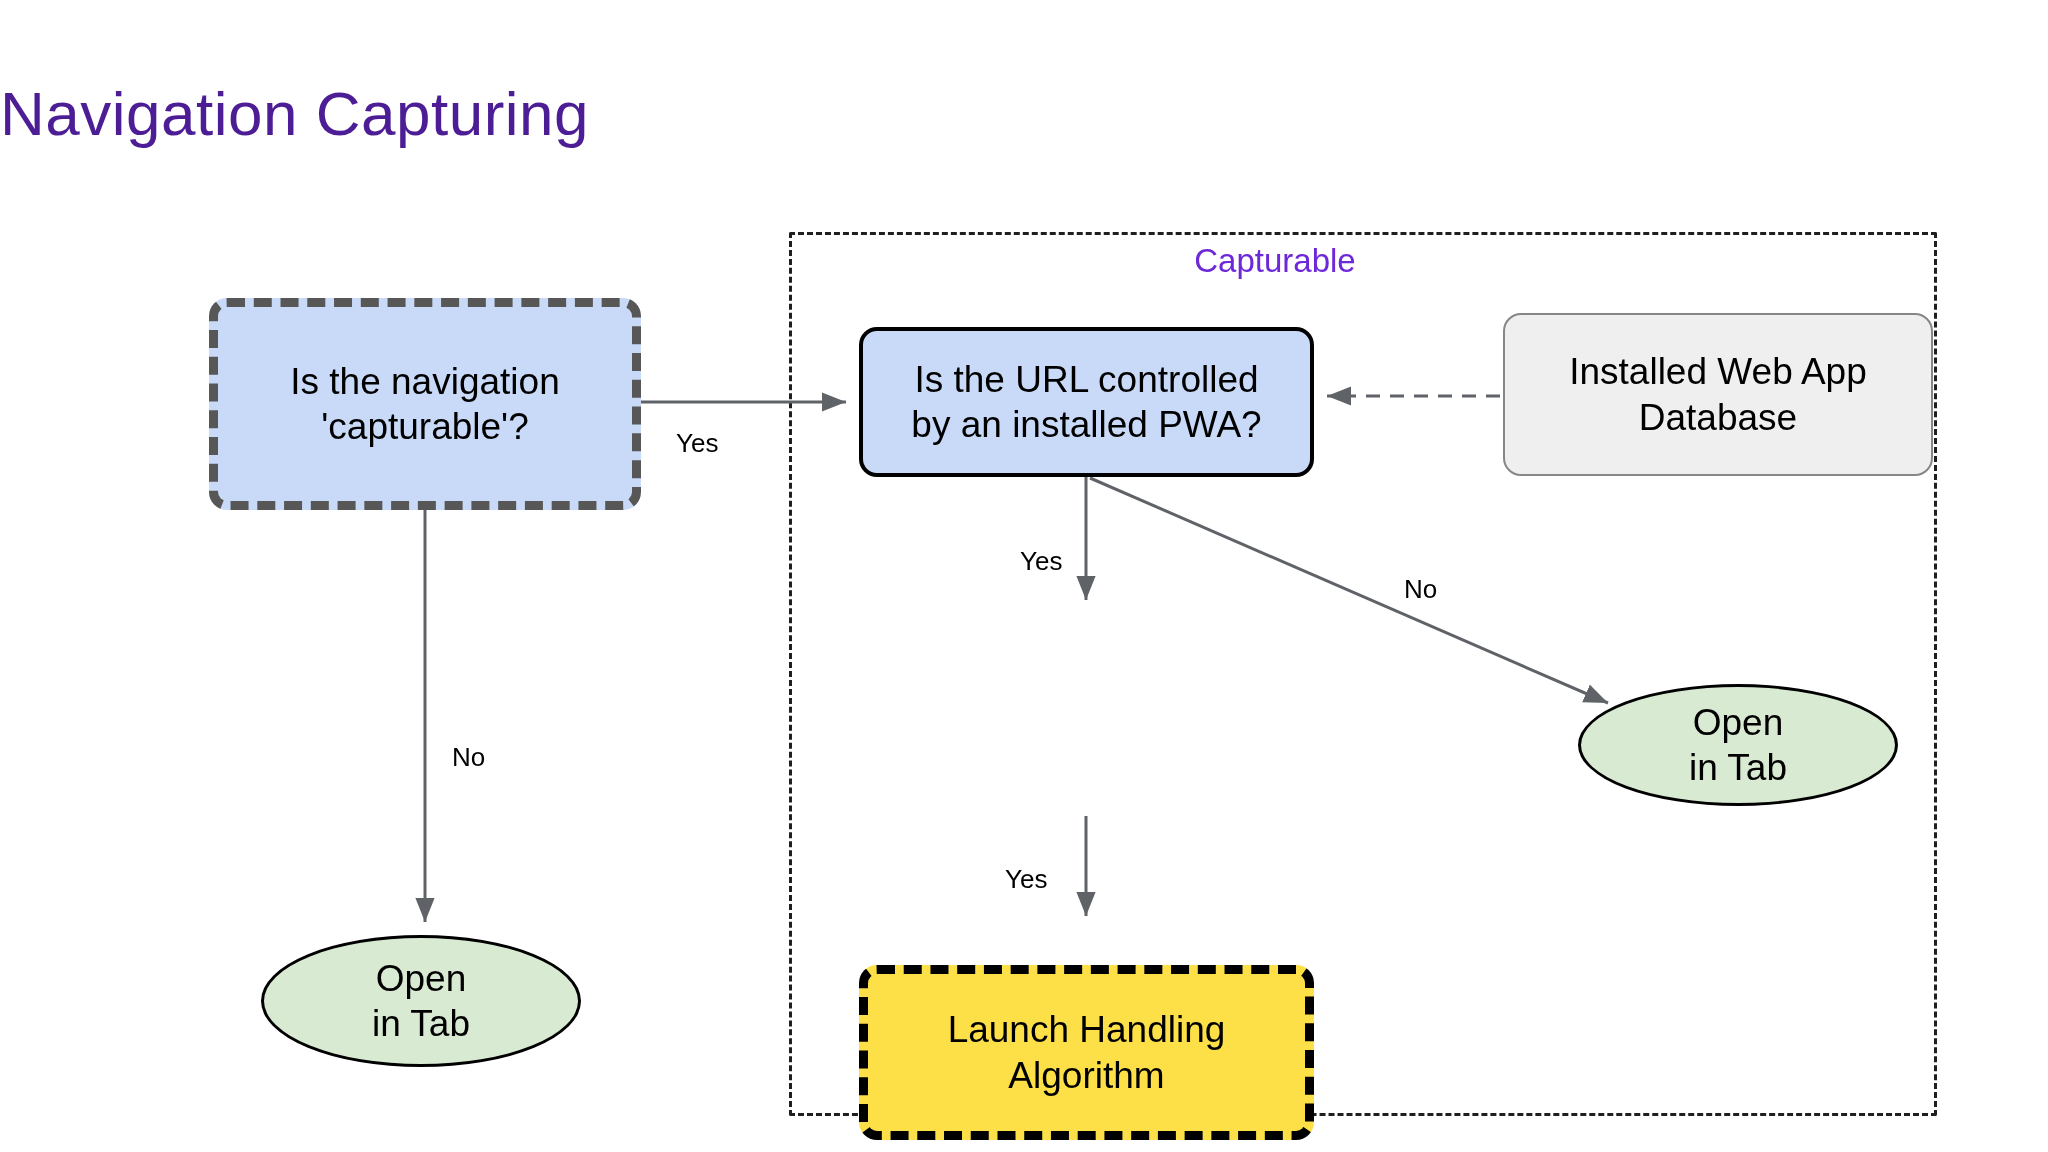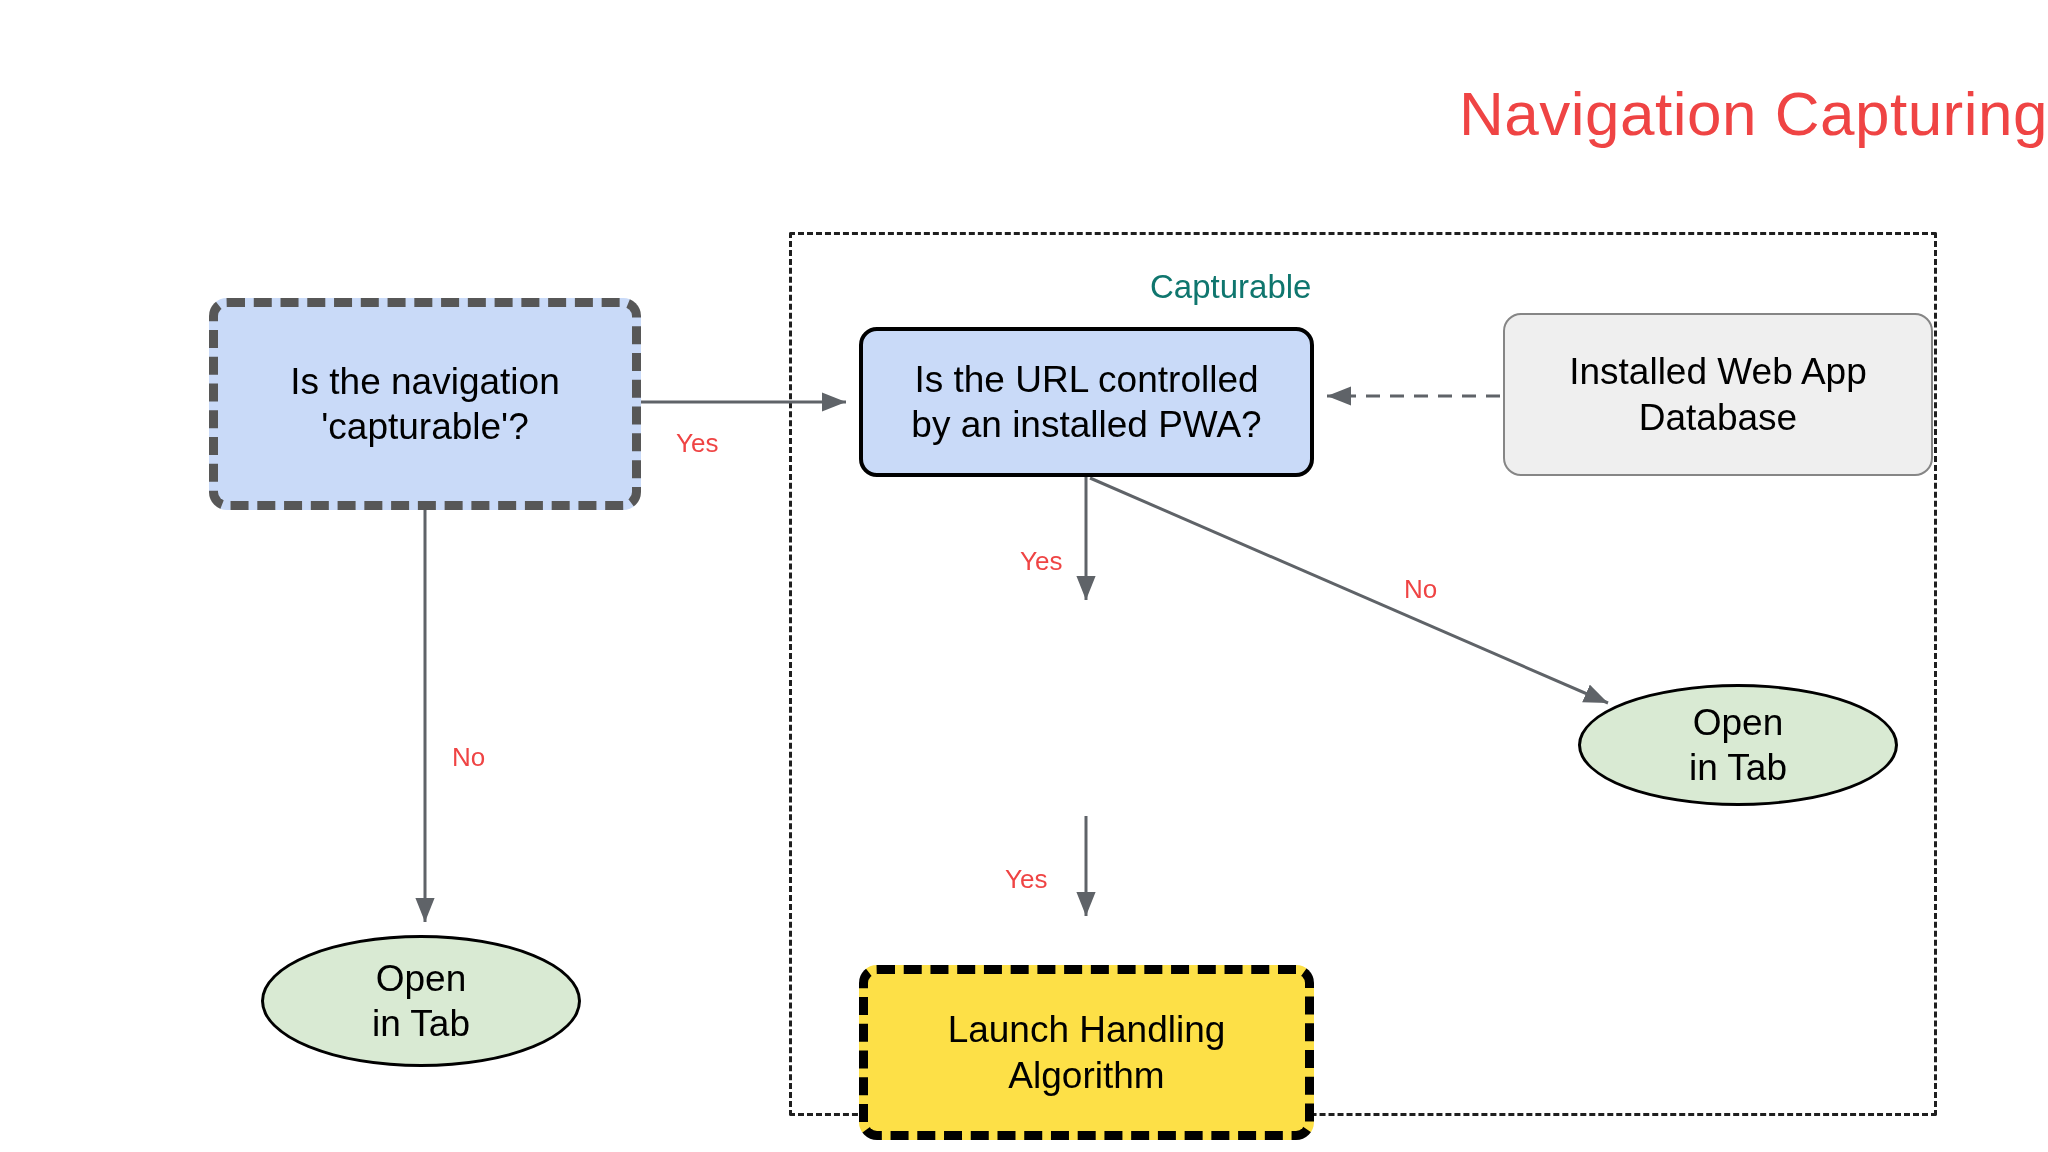--- a/index.html
+++ b/index.html
@@ -23,44 +23,44 @@
     top: 0;
     width: 2048px;
     height: 1152px;
     pointer-events: none;
   }
   .title {
     position: absolute;
     left: 0;
     top: 78px;
     width: 2048px;
-    text-align: right;
+    text-align: left;
     font-size: 62px;
     font-weight: 400;
-    color: #ef4444;
+    color: #4c1d95;
     letter-spacing: 0.5px;
   }
   .group-box {
     position: absolute;
     left: 789px;
     top: 232px;
     width: 1148px;
     height: 884px;
     border: 3px dashed #1f1f1f;
     box-sizing: border-box;
     border-radius: 2px;
   }
   .group-label {
     position: absolute;
     left: 1150px;
-    top: 268px;
+    top: 242px;
     width: 250px;
-    text-align: left;
+    text-align: center;
     font-size: 33px;
-    color: #0f766e;
+    color: #6d28d9;
   }
   .node {
     position: absolute;
     box-sizing: border-box;
     display: flex;
     align-items: center;
     justify-content: center;
     text-align: center;
     color: #000000;
     line-height: 1.22;
@@ -130,21 +130,21 @@
   }
   .n-tab-right {
     left: 1578px;
     top: 684px;
     width: 320px;
     height: 122px;
   }
   .edge-label {
     position: absolute;
     font-size: 26px;
-    color: #ef4444;
+    color: #000000;
     white-space: nowrap;
   }
   .el-yes1 { left: 676px; top: 428px; }
   .el-no1  { left: 452px; top: 742px; }
   .el-yes2 { left: 1020px; top: 546px; }
   .el-no2  { left: 1404px; top: 574px; }
   .el-yes3 { left: 1005px; top: 864px; }
 </style>
 </head>
 <body>

